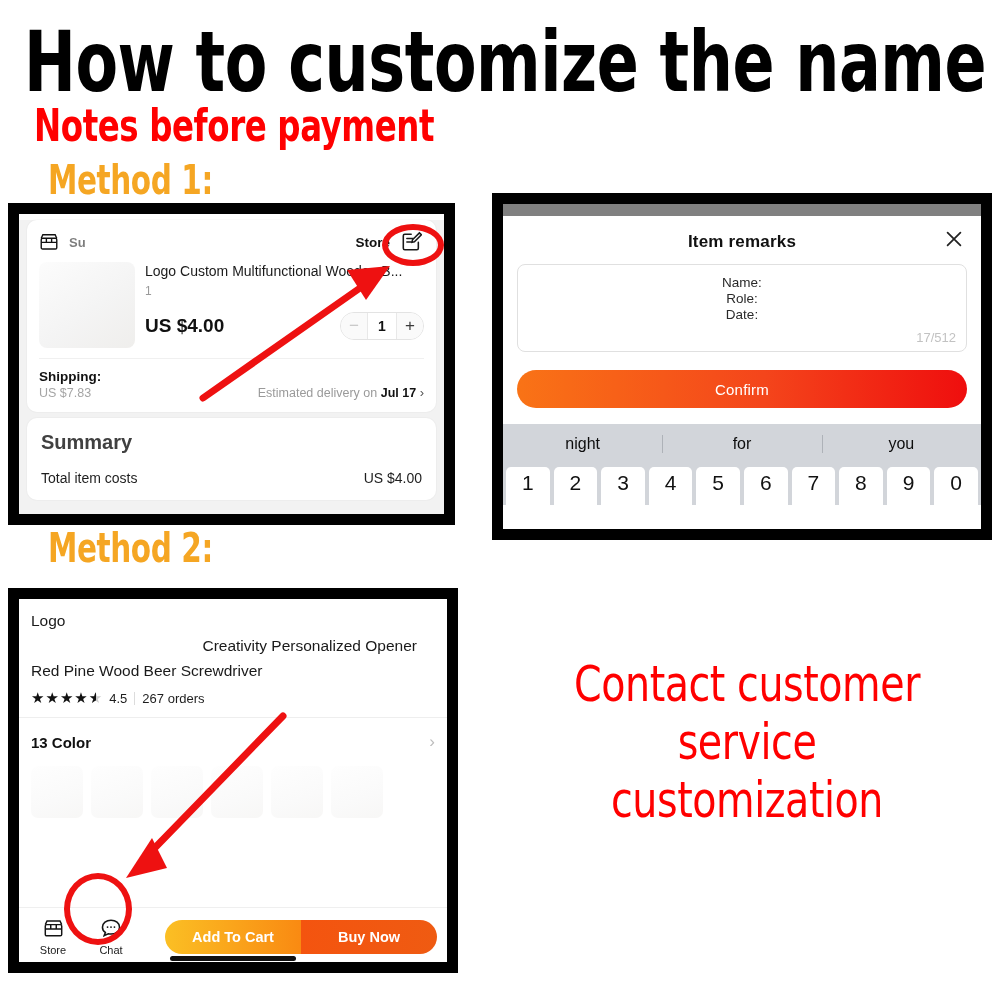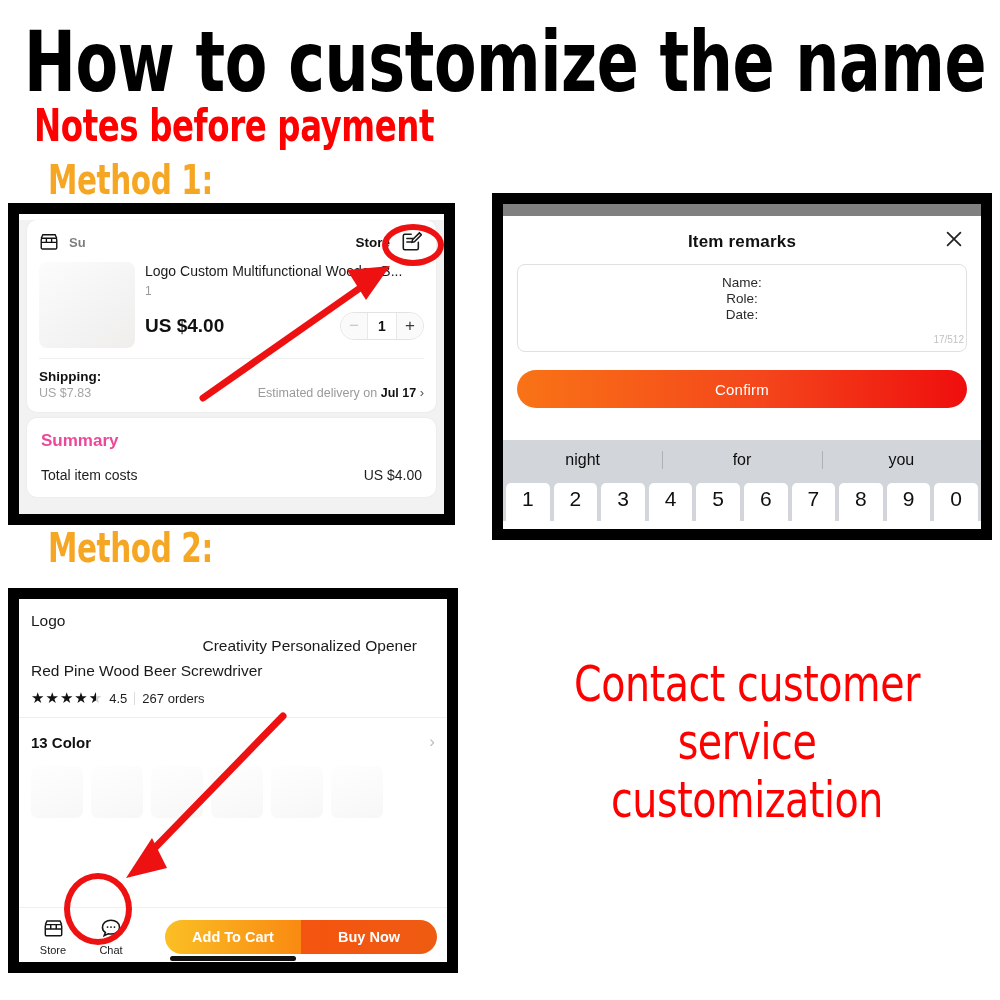--- a/index.html
+++ b/index.html
@@ -113,44 +113,44 @@
 
   .divider-hair { height:1px; background:#f0f0f0; margin: 0 12px; }
 
   .ship-row { display:flex; align-items:flex-end; padding: 10px 12px 12px 12px; }
   .ship-label { font-size: 13.5px; font-weight:700; color:#111; }
   .ship-cost  { font-size: 12.5px; color:#a5a5a5; margin-top:2px; }
   .ship-right { margin-left:auto; font-size: 12.5px; color:#9a9a9a; white-space:nowrap; }
   .ship-right b { color:#111; font-weight:700; }
   .chev { color:#555; font-size: 13px; }
 
-  .summary-title { font-size: 17px; font-weight:700; color:#ec4899; padding: 13px 14px 0 14px; }
+  .summary-title { font-size: 20px; font-weight:700; color:#404040; padding: 13px 14px 0 14px; }
   .summary-row {
     display:flex; padding: 16px 14px 14px 14px;
     font-size: 14px; color:#1e1e1e;
   }
   .summary-row .amt { margin-left:auto; }
 
   
   .status-strip { height: 12px; background: #808080; }
-  .sheet { background:#fff; padding: 10px 14px 32px 14px; }
+  .sheet { background:#fff; padding: 10px 14px 16px 14px; }
   .sheet-head { position:relative; text-align:center; padding: 6px 0 12px 0; }
   .sheet-title { font-size: 17px; font-weight:700; color:#111; letter-spacing:.2px; }
   .sheet-close {
     position:absolute; right: 2px; top: 2px; width: 22px; height: 22px;
     color:#222;
   }
   .remarks-box {
     position:relative; border:1px solid #e0e0e0; border-radius: 8px;
     height: 88px; padding: 10px 12px; text-align: center;
   }
   .remarks-line { font-size: 13.5px; color:#2a2a2a; line-height: 16px; }
   .remarks-count {
-    position:absolute; right: 2px; bottom: 6px;
-    font-size: 10px; color:#c2c2c2;
+    position:absolute; right: 10px; bottom: 6px;
+    font-size: 13px; color:#c2c2c2;
   }
   .confirm-btn {
     margin-top: 18px; height: 38px; border-radius: 999px;
     background: linear-gradient(90deg, #f97316 0%, #f4451b 55%, #ef0e0e 100%);
     color:#fff; font-size: 15px; font-weight:400;
     display:flex; align-items:center; justify-content:center;
     letter-spacing:.2px;
   }
   .kb { background:#d2d5da; }
   .kb-suggest { display:flex; height: 40px; align-items:center; }

